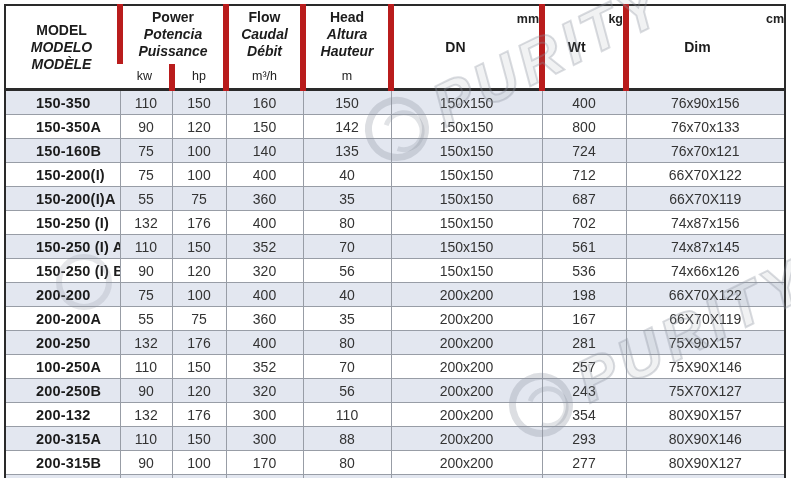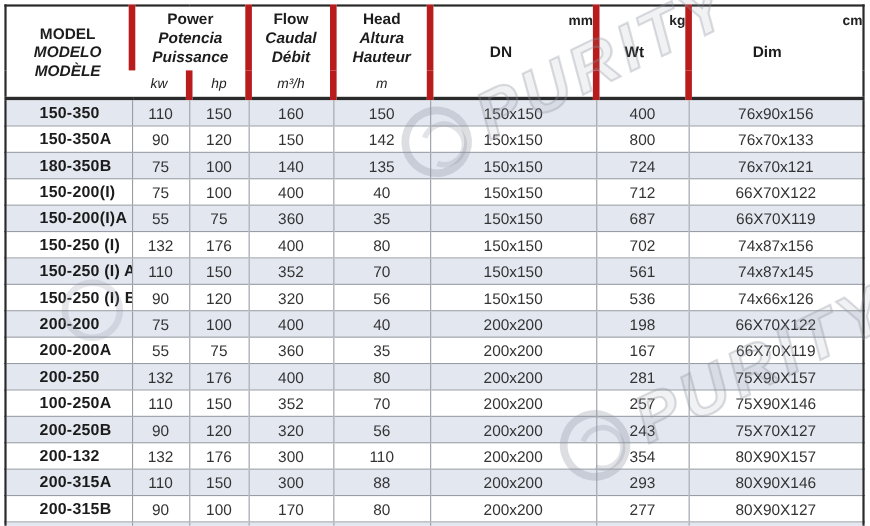--- a/index.html
+++ b/index.html
@@ -75,21 +75,20 @@
     font-weight: bold;
     font-size: 12.5px;
     color: #222222;
   }
 
   th.unit-cell {
     font-weight: normal;
     font-size: 12.5px;
     color: #222222;
     text-align: center;
-    font-style: italic;
   }
 
   th.hdr-bottom { border-bottom: 3px solid #2a2a2a; }
 
   tbody td {
     height: 23px;
     border-top: 1px solid #989da6;
     border-left: 1px solid #989da6;
     text-align: center;
     font-size: 14px;
@@ -255,21 +254,21 @@
           <td class="model-cell">150-350A</td>
           <td>90</td>
           <td>120</td>
           <td>150</td>
           <td>142</td>
           <td>150x150</td>
           <td>800</td>
           <td>76x70x133</td>
         </tr>
         <tr>
-          <td class="model-cell">180-350B</td>
+          <td class="model-cell">150-160B</td>
           <td>75</td>
           <td>100</td>
           <td>140</td>
           <td>135</td>
           <td>150x150</td>
           <td>724</td>
           <td>76x70x121</td>
         </tr>
         <tr>
           <td class="model-cell">150-200(I)</td>

